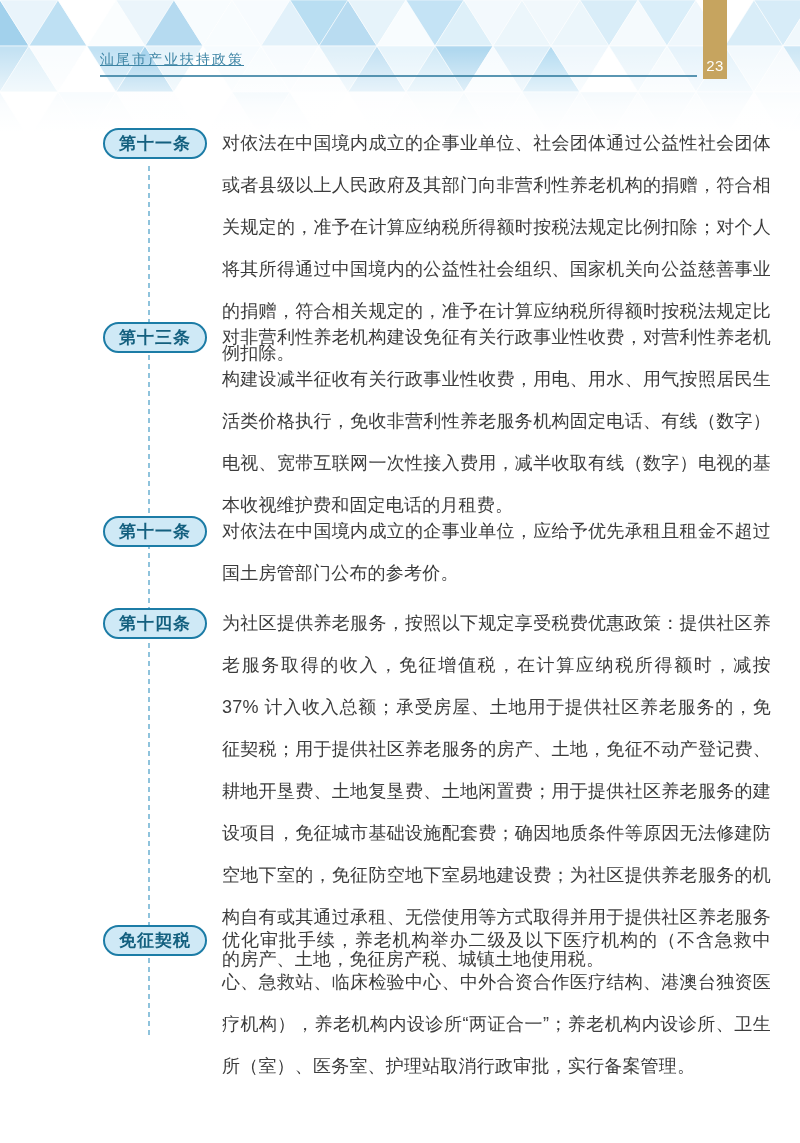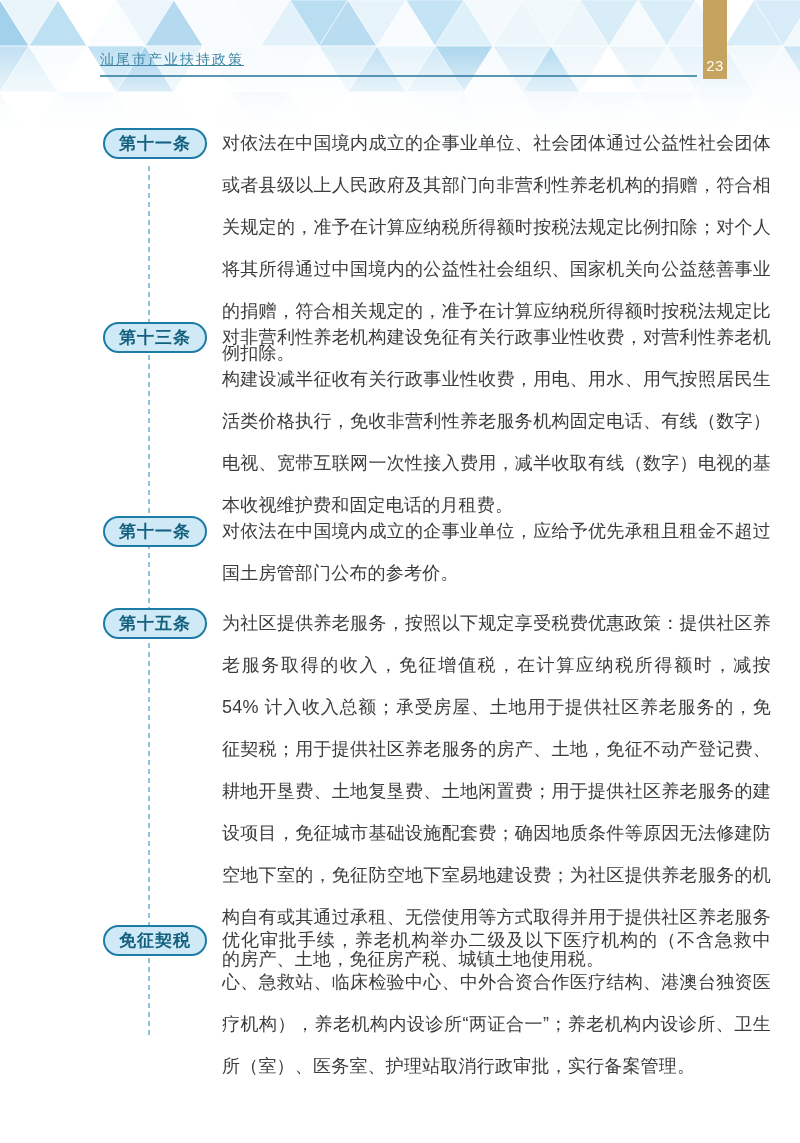--- a/index.html
+++ b/index.html
@@ -181,22 +181,22 @@
     <div class="badge">第十三条</div>
     <div class="article-text">对非营利性养老机构建设免征有关行政事业性收费，对营利性养老机构建设减半征收有关行政事业性收费，用电、用水、用气按照居民生活类价格执行，免收非营利性养老服务机构固定电话、有线（数字）电视、宽带互联网一次性接入费用，减半收取有线（数字）电视的基本收视维护费和固定电话的月租费。</div>
   </section>
 
   <section class="article" style="top:516px">
     <div class="badge">第十一条</div>
     <div class="article-text">对依法在中国境内成立的企事业单位，应给予优先承租且租金不超过国土房管部门公布的参考价。</div>
   </section>
 
   <section class="article" style="top:608px">
-    <div class="badge">第十五条</div>
-    <div class="article-text">为社区提供养老服务，按照以下规定享受税费优惠政策：提供社区养老服务取得的收入，免征增值税，在计算应纳税所得额时，减按 54% 计入收入总额；承受房屋、土地用于提供社区养老服务的，免征契税；用于提供社区养老服务的房产、土地，免征不动产登记费、耕地开垦费、土地复垦费、土地闲置费；用于提供社区养老服务的建设项目，免征城市基础设施配套费；确因地质条件等原因无法修建防空地下室的，免征防空地下室易地建设费；为社区提供养老服务的机构自有或其通过承租、无偿使用等方式取得并用于提供社区养老服务的房产、土地，免征房产税、城镇土地使用税。</div>
+    <div class="badge">第十四条</div>
+    <div class="article-text">为社区提供养老服务，按照以下规定享受税费优惠政策：提供社区养老服务取得的收入，免征增值税，在计算应纳税所得额时，减按 37% 计入收入总额；承受房屋、土地用于提供社区养老服务的，免征契税；用于提供社区养老服务的房产、土地，免征不动产登记费、耕地开垦费、土地复垦费、土地闲置费；用于提供社区养老服务的建设项目，免征城市基础设施配套费；确因地质条件等原因无法修建防空地下室的，免征防空地下室易地建设费；为社区提供养老服务的机构自有或其通过承租、无偿使用等方式取得并用于提供社区养老服务的房产、土地，免征房产税、城镇土地使用税。</div>
   </section>
 
   <section class="article" style="top:925px">
     <div class="badge">免征契税</div>
     <div class="article-text">优化审批手续，养老机构举办二级及以下医疗机构的（不含急救中心、急救站、临床检验中心、中外合资合作医疗结构、港澳台独资医疗机构），养老机构内设诊所“两证合一”；养老机构内设诊所、卫生所（室）、医务室、护理站取消行政审批，实行备案管理。</div>
   </section>
 
 </div>
 
 </body></html>

